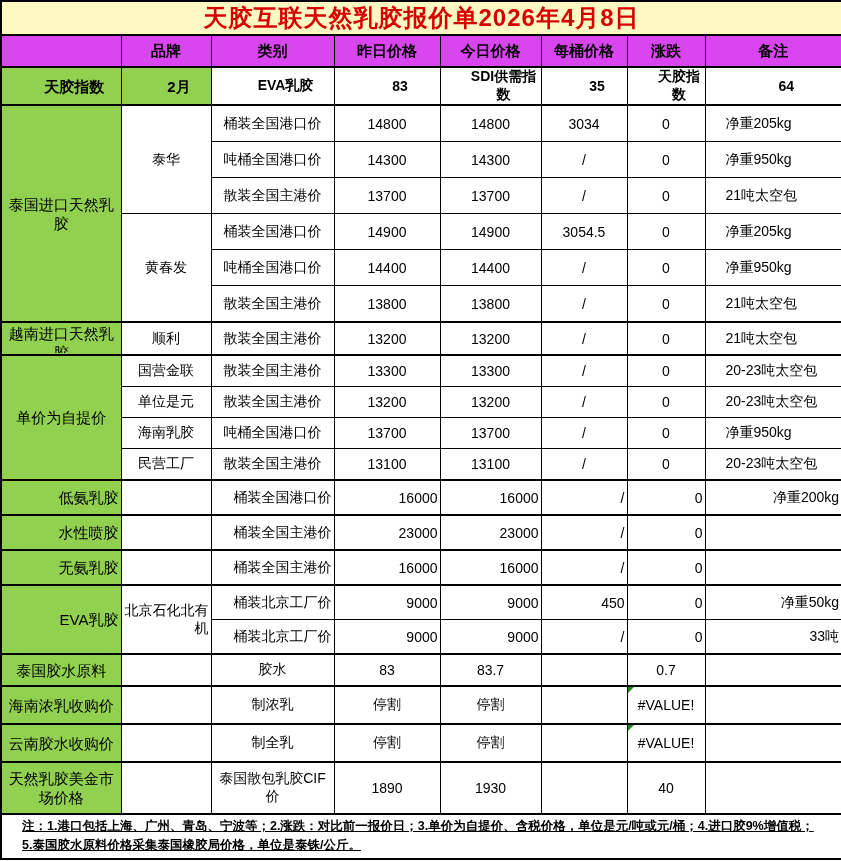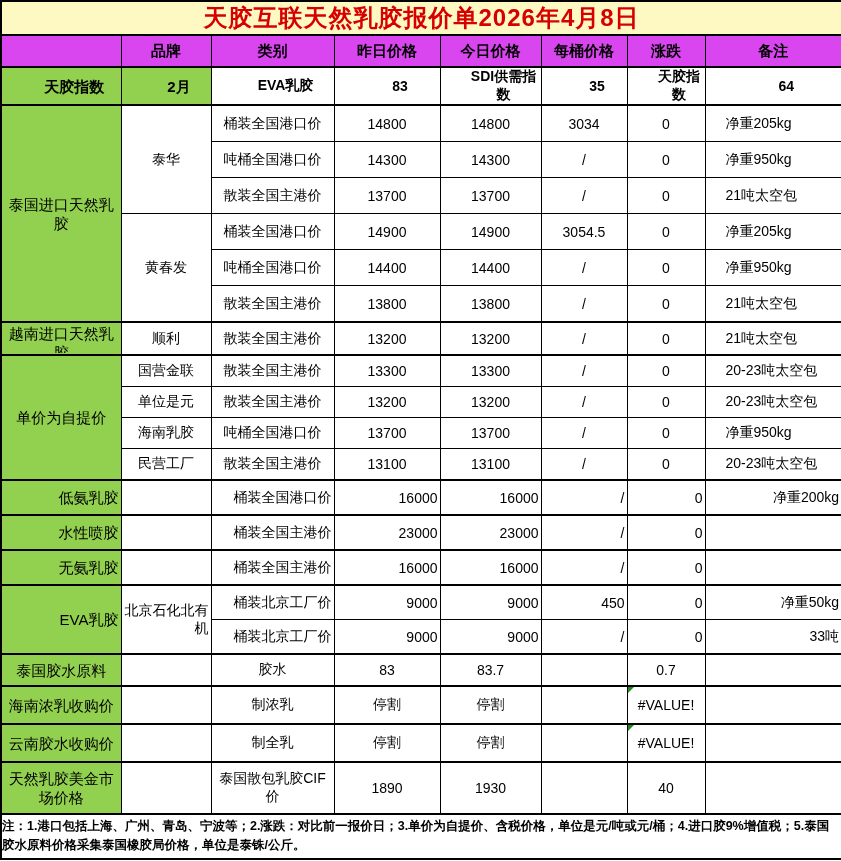--- a/index.html
+++ b/index.html
@@ -18,21 +18,21 @@
   td.note{text-align:left;padding-left:20px;}
   tr.sec td{border-top:2px solid #000;}
   
   tr.r35 td{height:35px;} tr.r31 td{height:31px;} tr.r30 td{height:30px;margin-top:44px;}
   tr.r33 td{height:33px;text-align:right;} tr.r36 td{height:36px;margin-top:40px;} tr.r50 td{height:50px;}
   .clip{height:29px;overflow:hidden;line-height:19px;}
   td.pos{position:relative;}
   .flag{position:absolute;top:0;left:0;width:0;height:0;
         border-top:6px solid #1f8a1f;border-right:6px solid transparent;}
   tr.f td{text-align:left;vertical-align:top;font-weight:bold;font-size:12.5px;
-          line-height:1.5;padding:2px 0;height:39px;border:2px solid #000;}
+          line-height:1.5;padding:2px 20px;height:39px;border:2px solid #000;text-decoration:underline;}
 </style>
 </head>
 <body>
 
 <table>
   <colgroup>
     <col style="width:120px">
       <col style="width:90px">
       <col style="width:123px">
     <col style="width:106px">

